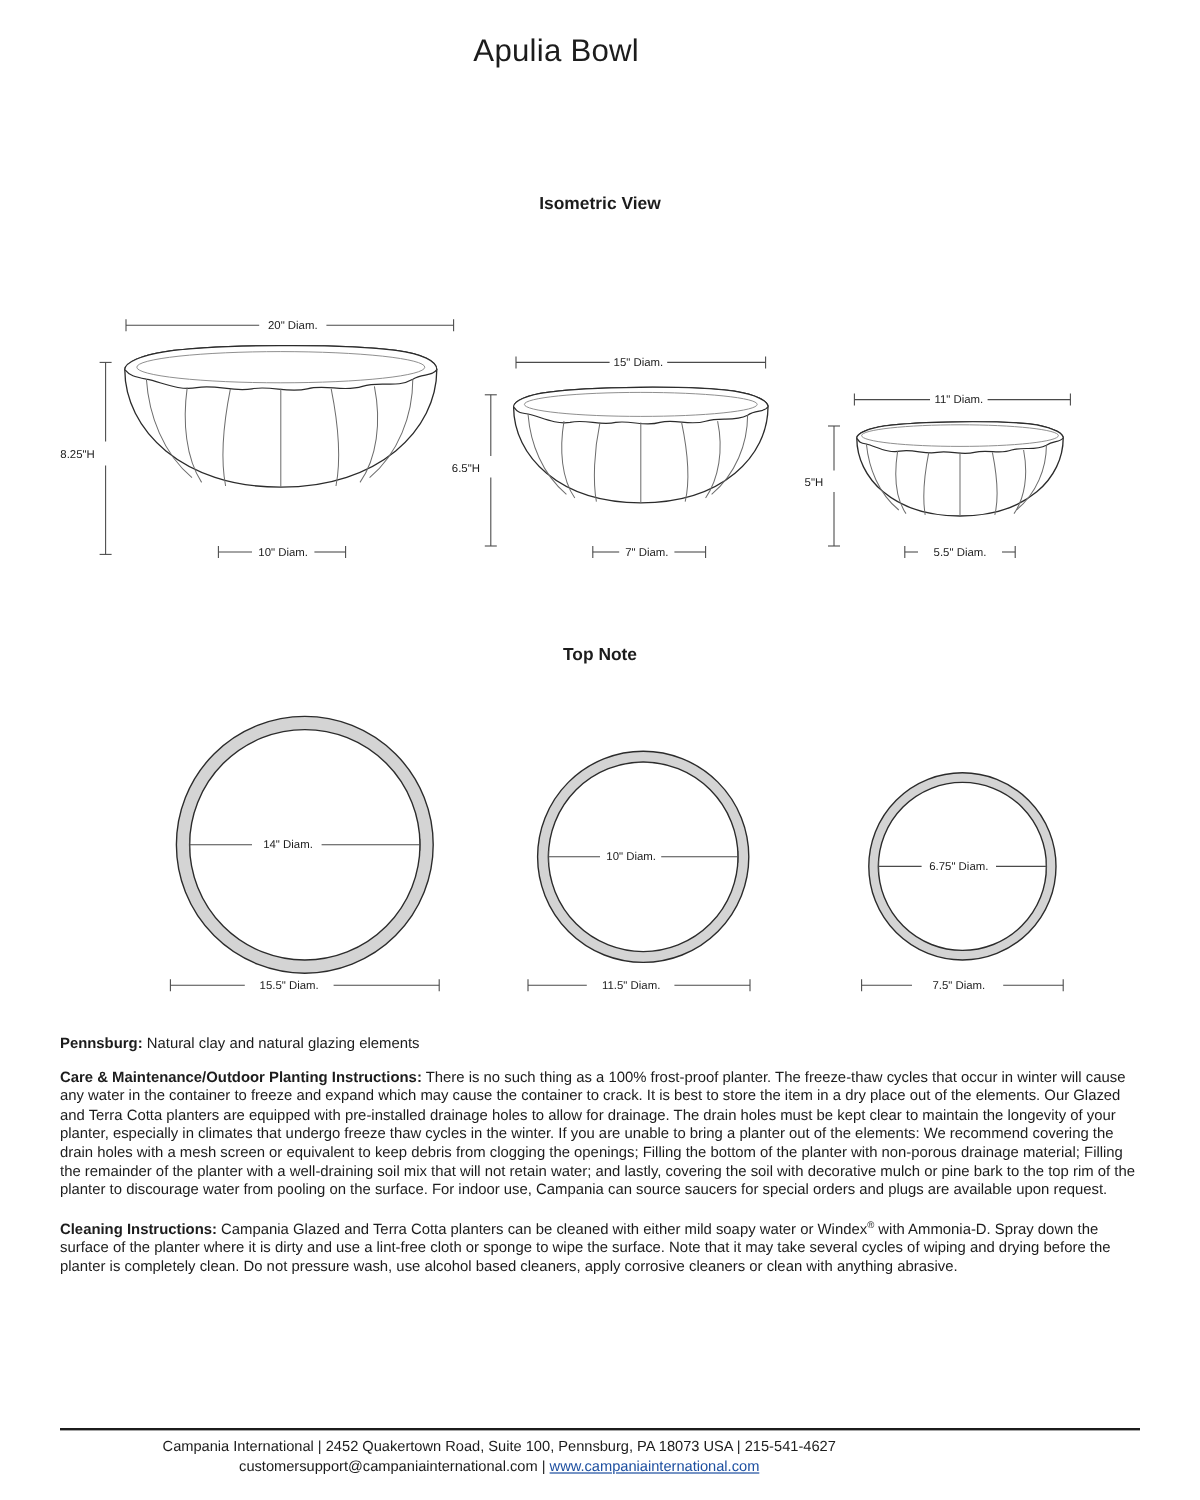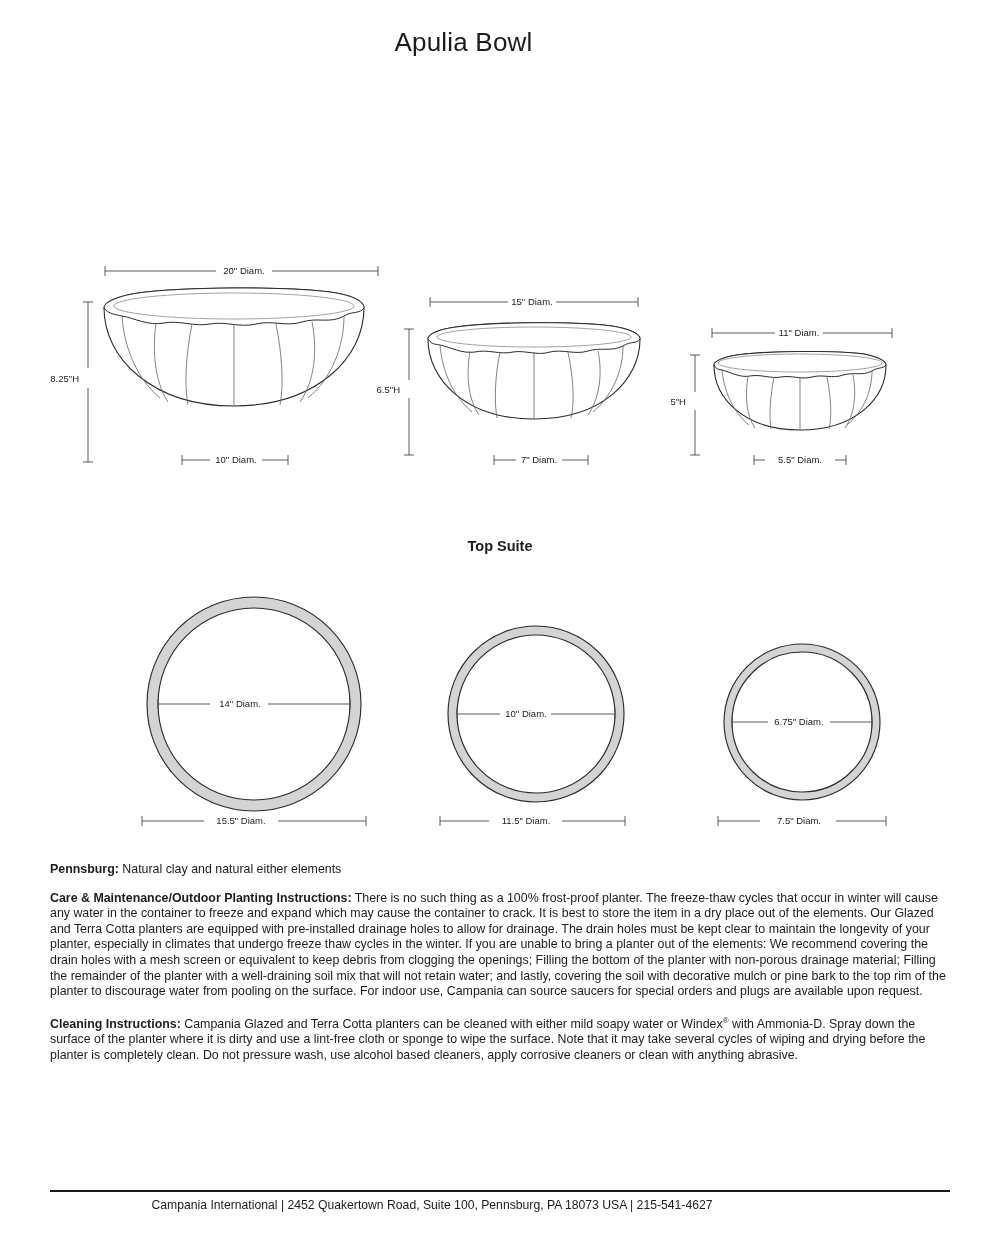--- a/index.html
+++ b/index.html
@@ -64,33 +64,34 @@
   .copy p:last-child { margin-bottom: 12px; }
   .copy b { font-weight: bold; }
   .copy sup { font-size: 8px; vertical-align: super; }
 
   .footer-rule {
     position: absolute; left: 50px; top: 1190px; width: 900px;
     height: 2px; background: #1c1c1c;
   }
   .footer {
     position: absolute; left: 0; top: 1197px; width: 832px;
-    text-align: center; font-size: 12.2px; line-height: 17px; color: #1c1c1c; margin-left: 16px;
+    text-align: center; font-size: 12.2px; line-height: 17px; color: #1c1c1c;
   }
   .footer a {
     color: #1d4fa0; text-decoration: underline;
   }
 </style>
 </head>
 <body>
 
 <div class="page">
 
   <div class="page-title">Apulia Bowl</div>
 
+  <div class="section-heading" id="heading-isometric">Isometric View</div>
 
   <div class="view-stage" style="top:240px;">
     <svg width="1000" height="240" viewBox="0 0 1000 240">
 
       <g>
 
         <g>
           <line class="dim-tick" x1="105" y1="26" x2="105" y2="36"></line>
           <line class="dim-tick" x1="378" y1="26" x2="378" y2="36"></line>
           <line class="dim-line" x1="105" y1="31" x2="216" y2="31"></line>
@@ -213,21 +214,21 @@
           <line class="dim-tick" x1="846" y1="215" x2="846" y2="225"></line>
           <line class="dim-line" x1="754" y1="220" x2="765" y2="220"></line>
           <line class="dim-line" x1="835" y1="220" x2="846" y2="220"></line>
           <text class="dim-text" x="800" y="223">5.5" Diam.</text>
         </g>
       </g>
 
     </svg>
   </div>
 
-  <div class="section-heading" id="heading-topview">Top Suite</div>
+  <div class="section-heading" id="heading-topview">Top Note</div>
 
   <div class="view-stage" style="top:590px;">
     <svg width="1000" height="250" viewBox="0 0 1000 250">
 
       <g>
         <circle class="ring-band" cx="254" cy="114" r="107"></circle>
         <circle class="ring-hole" cx="254" cy="114" r="96"></circle>
         <g>
           <line class="dim-tick" x1="158" y1="109" x2="158" y2="119"></line>
           <line class="dim-tick" x1="350" y1="109" x2="350" y2="119"></line>
@@ -279,23 +280,24 @@
           <line class="dim-line" x1="718" y1="231" x2="760" y2="231"></line>
           <line class="dim-line" x1="836" y1="231" x2="886" y2="231"></line>
           <text class="dim-text-top" x="799" y="234">7.5" Diam.</text>
         </g>
       </g>
 
     </svg>
   </div>
 
   <div class="copy">
-    <p><b>Pennsburg:</b><span> Natural clay and natural either elements</span></p>
+    <p><b>Pennsburg:</b><span> Natural clay and natural glazing elements</span></p>
     <p><b>Care &amp; Maintenance/Outdoor Planting Instructions:</b><span> There is no such thing as a 100% frost-proof planter. The freeze-thaw cycles that occur in winter will cause any water in the container to freeze and expand which may cause the container to crack. It is best to store the item in a dry place out of the elements. Our Glazed and Terra Cotta planters are equipped with pre-installed drainage holes to allow for drainage. The drain holes must be kept clear to maintain the longevity of your planter, especially in climates that undergo freeze thaw cycles in the winter. If you are unable to bring a planter out of the elements: We recommend covering the drain holes with a mesh screen or equivalent to keep debris from clogging the openings; Filling the bottom of the planter with non-porous drainage material; Filling the remainder of the planter with a well-draining soil mix that will not retain water; and lastly, covering the soil with decorative mulch or pine bark to the top rim of the planter to discourage water from pooling on the surface. For indoor use, Campania can source saucers for special orders and plugs are available upon request.</span></p>
     <p><b>Cleaning Instructions:</b><span> Campania Glazed and Terra Cotta planters can be cleaned with either mild soapy water or Windex</span><sup>®</sup><span> with Ammonia-D. Spray down the surface of the planter where it is dirty and use a lint-free cloth or sponge to wipe the surface. Note that it may take several cycles of wiping and drying before the planter is completely clean. Do not pressure wash, use alcohol based cleaners, apply corrosive cleaners or clean with anything abrasive.</span></p>
   </div>
 
   <div class="footer-rule"></div>
   <div class="footer">
     <div>Campania International | 2452 Quakertown Road, Suite 100, Pennsburg, PA 18073 USA | 215-541-4627</div>
+    <div><span>customersupport@campaniainternational.com</span><span> | </span><a href="#">www.campaniainternational.com</a></div>
   </div>
 
 </div>
 
 </body></html>

